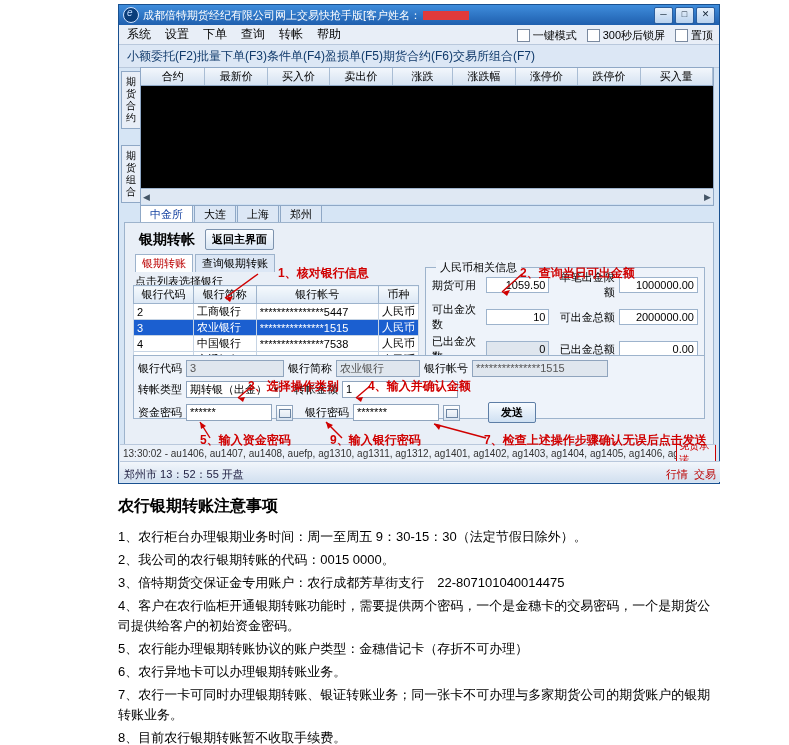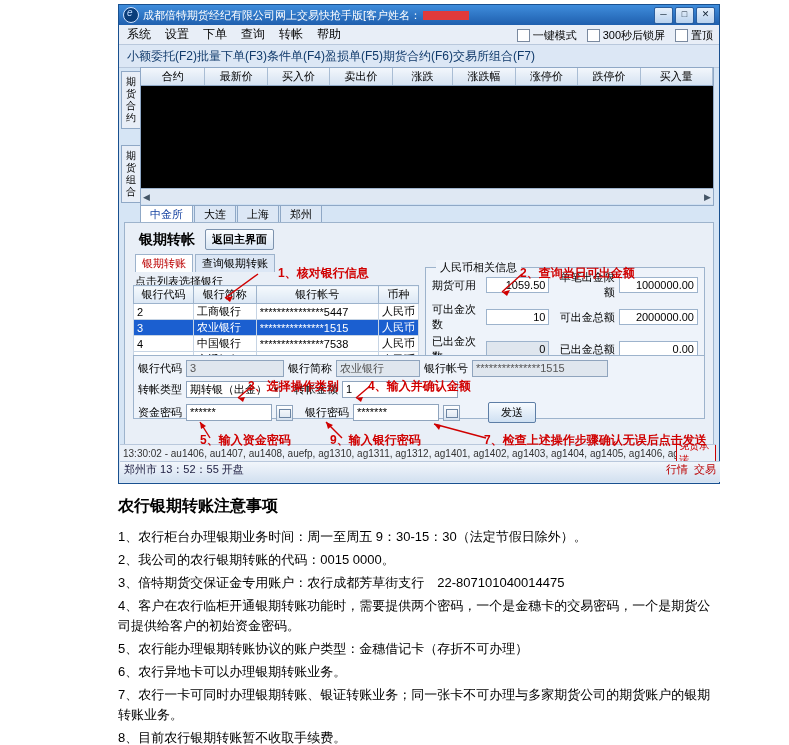--- a/index.html
+++ b/index.html
@@ -58,25 +58,25 @@
   .rmbrow{display:flex;align-items:center;margin-bottom:2px;}
   .rmbrow .lbl{width:60px;}
   .rmbrow .val{border:1px solid #9db3cc;background:#fff;height:14px;line-height:14px;text-align:right;padding-right:3px;}
 
   .formbox{position:absolute;left:8px;top:132px;width:570px;height:62px;border:1px solid #9db3cc;background:#eef3fa;}
   .frow{display:flex;align-items:center;gap:4px;font-size:11px;margin:4px 0 0 4px;}
   .inp{border:1px solid #8fa4bd;background:#fff;height:15px;line-height:15px;font-size:11px;padding:0 3px;}
   .inp.gray{background:#dfe6ee;color:#555;}
   .kbd{width:15px;height:14px;border:1px solid #8fa4bd;background:linear-gradient(#fff,#d8e3f0);display:inline-block;position:relative;}
   .kbd:after{content:"";position:absolute;left:2px;top:3px;width:10px;height:7px;border:1px solid #6c85a3;}
-  .sendbtn{border:1px solid #5d7ea6;background:linear-gradient(#f7fbff,#cfe0f2);padding:2px 12px;font-size:11px;border-radius:2px;}
+  .sendbtn{border:1px solid #5d7ea6;background:linear-gradient(#f7fbff,#cfe0f2);padding:2px 12px;font-size:11px;border-radius:2px;font-weight:bold;}
 
   .statusbar{position:absolute;left:1px;bottom:22px;width:596px;height:16px;background:#eaf0f8;border-top:1px solid #b9c8dc;font-size:10px;color:#333;display:flex;align-items:center;overflow:hidden;}
   .redpill{margin-left:auto;color:#c00;border:1px solid #c00;padding:0 2px;font-size:10px;}
-  .bottombar{position:absolute;left:1px;bottom:1px;width:596px;height:20px;background:linear-gradient(#f2f6fb,#d2e0f0);border-top:1px solid #b9c8dc;font-size:11px;display:flex;align-items:flex-start;padding-left:4px;color:#224;}
+  .bottombar{position:absolute;left:1px;bottom:1px;width:596px;height:20px;background:linear-gradient(#f2f6fb,#d2e0f0);border-top:1px solid #b9c8dc;font-size:11px;display:flex;align-items:flex-end;padding-left:4px;color:#224;}
   .bb-right{margin-left:auto;display:flex;gap:6px;align-items:center;padding-right:4px;color:#b00;}
 
   
   .ann{position:absolute;color:#d00000;font-size:12px;font-weight:bold;white-space:nowrap;}
   .arrow{position:absolute;}
   .arrow svg{display:block;overflow:visible;}
 
   
   .notes{position:absolute;left:118px;top:496px;width:600px;}
   .notes h2{font-size:16px;margin:0 0 10px 0;font-weight:bold;}

